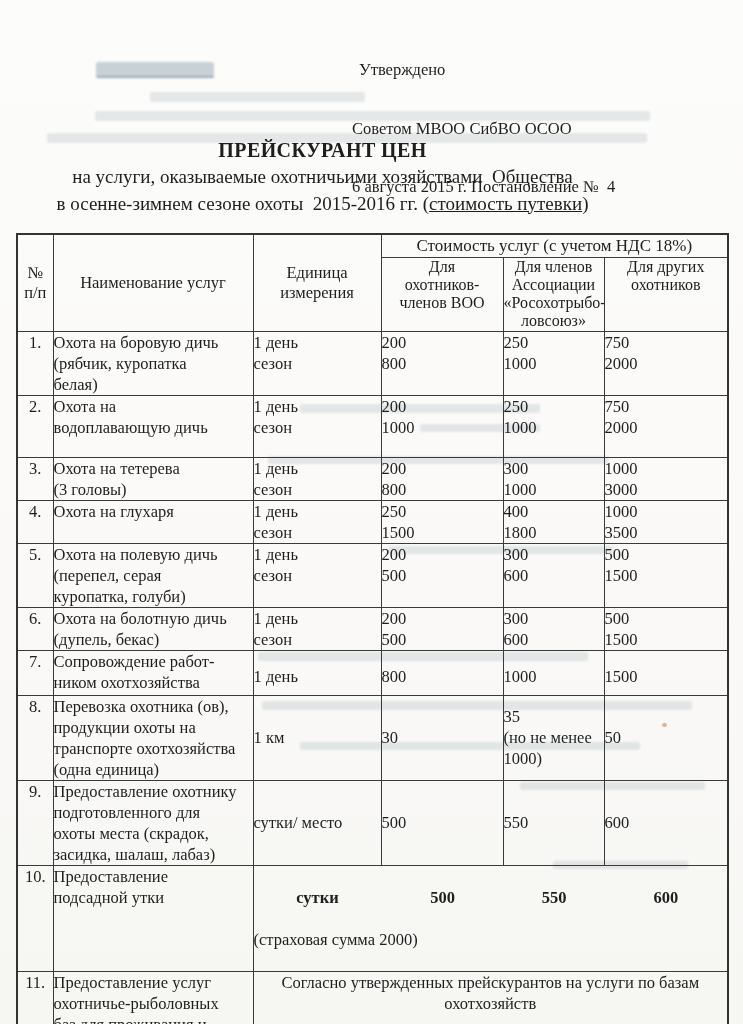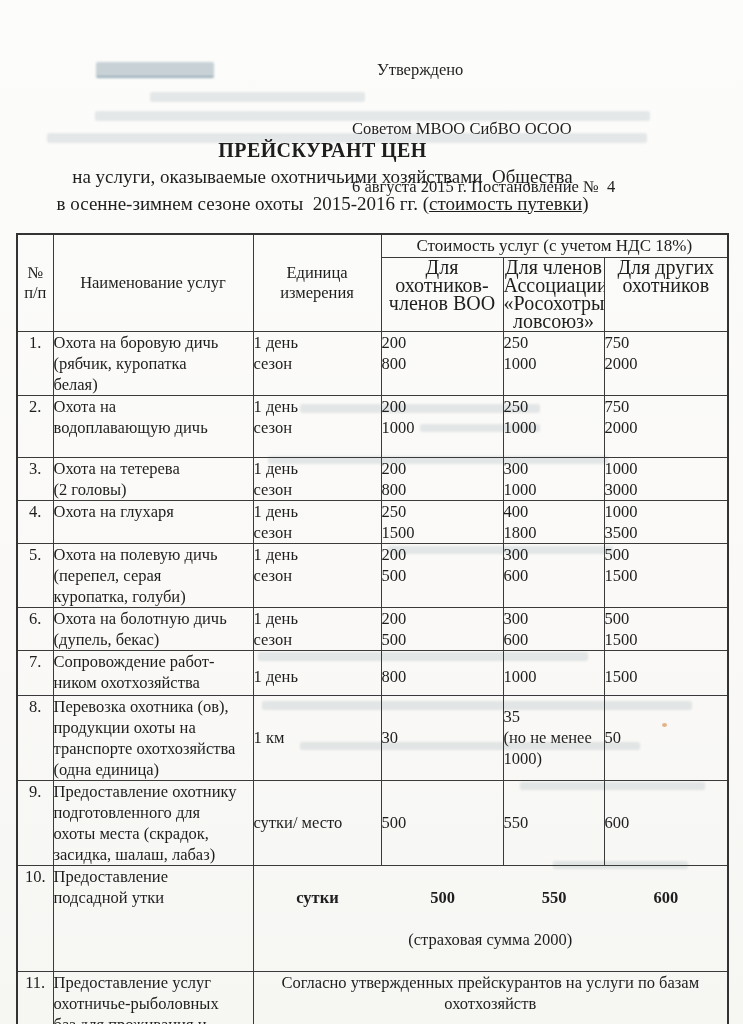--- a/index.html
+++ b/index.html
@@ -4,21 +4,21 @@
 <style>
   html,body{margin:0;padding:0;background:#888;}
   .page{
     position:relative;width:743px;height:1024px;margin:0 auto;
     background:linear-gradient(180deg,#fcfcfa 0%,#faf9f7 60%,#f6f6f3 100%);
     font-family:"Liberation Serif","DejaVu Serif",serif;
     color:#1e1e1e;overflow:hidden;
   }
   
   .approval{position:absolute;left:352px;top:21px;font-size:16.5px;line-height:19.5px;white-space:pre-wrap;}
-  .approval-line:first-child{padding-left:7px;margin-left:18px;}
+  .approval-line:first-child{padding-left:7px;}
   
   .title-block{position:absolute;left:0;top:139px;width:645px;text-align:center;}
   .title-main{font-size:20px;font-weight:bold;letter-spacing:.4px;}
   .title-sub{font-size:19px;line-height:23.5px;white-space:pre-wrap;margin-top:3px;}
   .u{text-decoration:underline;}
   
   .ghost{position:absolute;background:rgba(104,132,142,.16);filter:blur(1.3px);border-radius:2px;}
   .ghost.strong{background:rgba(78,114,132,.30);border-bottom:2px solid rgba(70,110,130,.35);}
   .speck{position:absolute;left:662px;top:723px;width:5px;height:4px;background:rgba(205,122,45,.55);border-radius:50%;}
   
@@ -28,29 +28,29 @@
     font-size:16.5px;line-height:21px;background:transparent;
   }
   .price-table td,.price-table th{
     border:1.6px solid #3a3a3a;padding:0;font-weight:normal;
     white-space:pre-line;overflow:hidden;
   }
   table.price-table{border:2px solid #333;}
   .price-table th{text-align:center;}
   .h-span{vertical-align:middle;font-size:16.5px;line-height:20px;}
   .h-group{vertical-align:middle;font-size:17px;line-height:21px;}
-  .h-sub{vertical-align:top;padding-top:6px;font-size:20px;line-height:18px;}
+  .h-sub{vertical-align:top;padding-top:6px;font-size:16px;line-height:18px;}
   .c-num{text-align:center;vertical-align:top;padding-top:3px;}
   .c-name{text-align:left;vertical-align:top;padding:3px 4px 0 7px;}
   .c-unit,.c-price{vertical-align:top;padding-top:3px;}
   tr.v-bottom .c-unit,tr.v-bottom .c-price{vertical-align:bottom;padding-bottom:8px;padding-top:0;}
   tr.v-middle .c-unit,tr.v-middle .c-price{vertical-align:middle;padding-top:0;margin-top:48px;}
   .merged10{vertical-align:top;padding-top:5px;}
   .r10-grid{display:grid;grid-template-columns:128px 122px 101px 1fr;text-align:center;font-weight:bold;}
-  .r10-note{text-align:center;}
+  .r10-note{}
   .merged11{vertical-align:top;padding-top:14px;text-align:center;}
 </style>
 </head>
 <body>
 
 <div class="page">
 
   <div class="ghost strong" style="left:96px;top:62px;width:118px;height:14px;"></div>
   <div class="ghost" style="left:150px;top:92px;width:215px;height:10px;"></div>
   <div class="ghost" style="left:95px;top:111px;width:555px;height:10px;"></div>
@@ -132,21 +132,21 @@
         <td class="c-price">200
 1000</td>
         <td class="c-price">250
 1000</td>
         <td class="c-price">750
 2000</td>
       </tr>
       <tr style="height:42px">
         <td class="c-num">3.</td>
         <td class="c-name">Охота на тетерева
-(2 головы)</td>
+(3 головы)</td>
         <td class="c-unit">1 день
 сезон</td>
         <td class="c-price">200
 800</td>
         <td class="c-price">300
 1000</td>
         <td class="c-price">1000
 3000</td>
       </tr>
       <tr style="height:41px">

